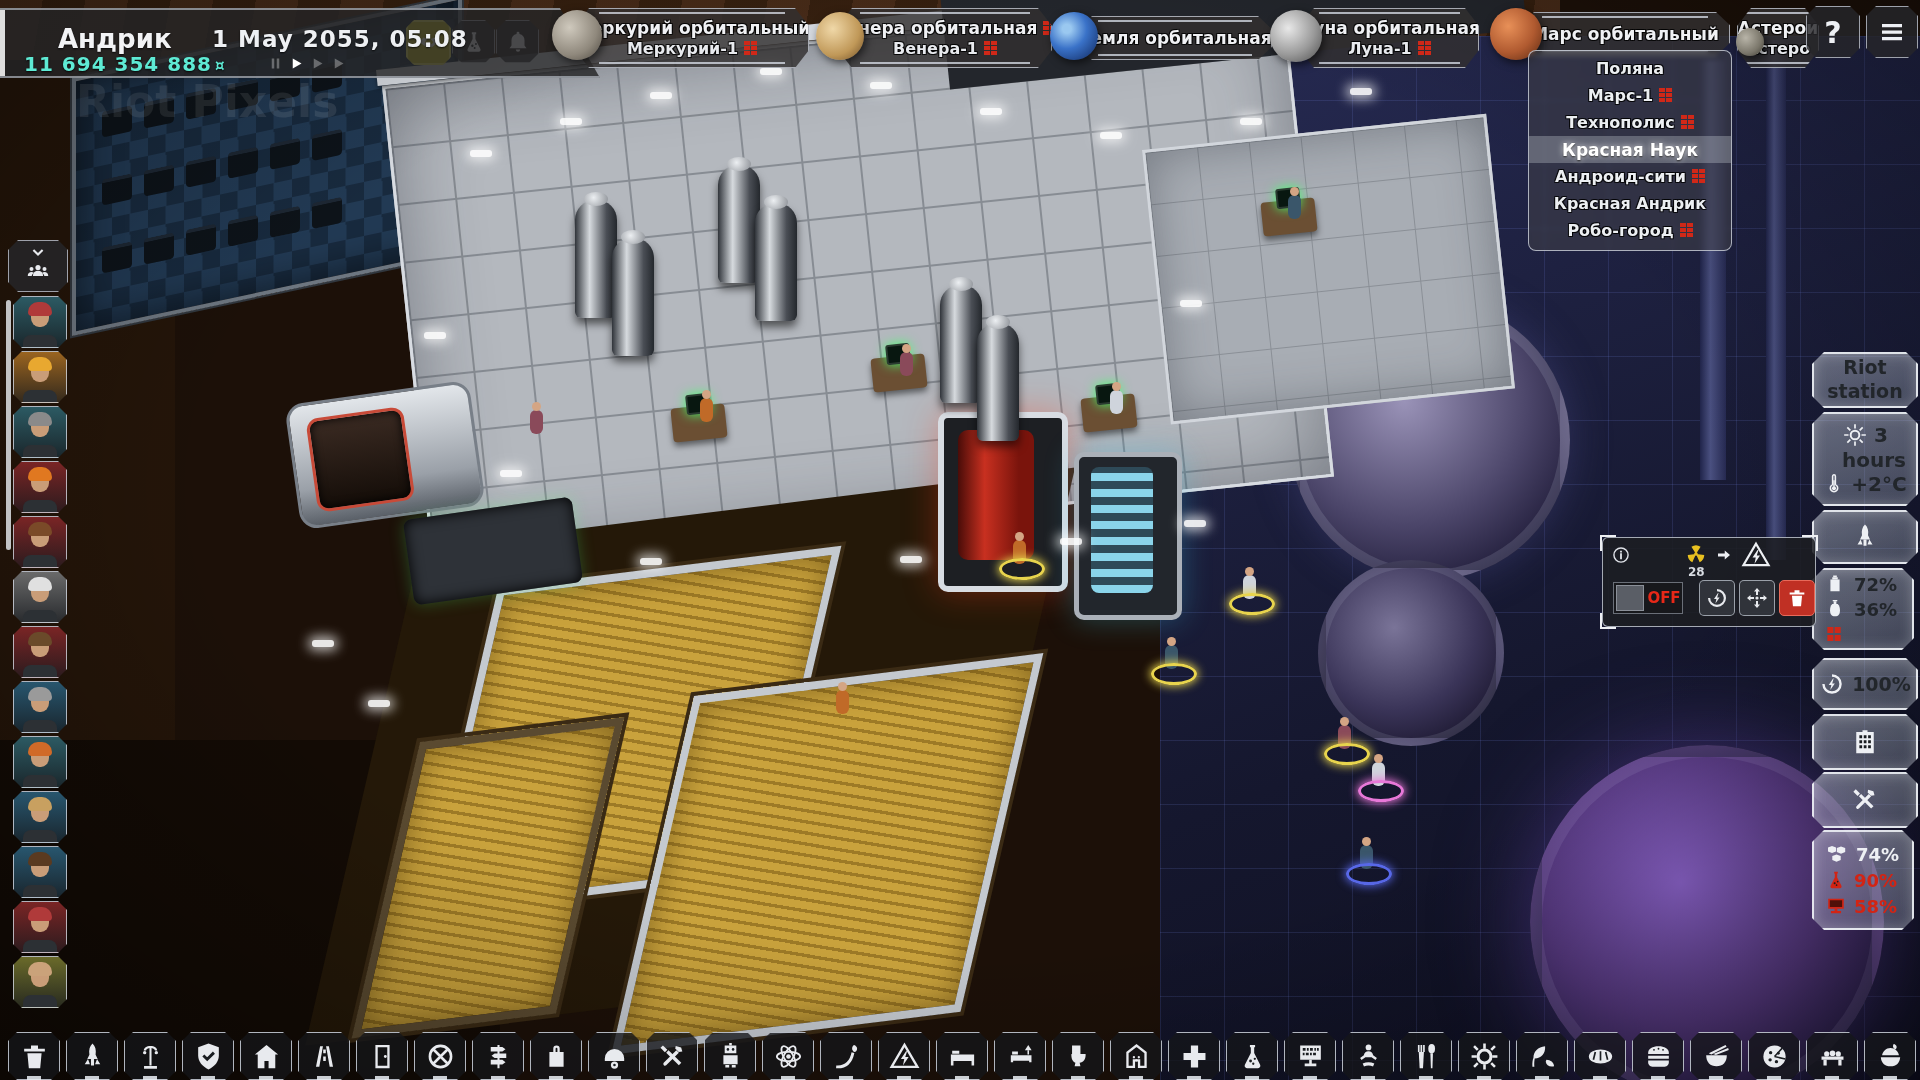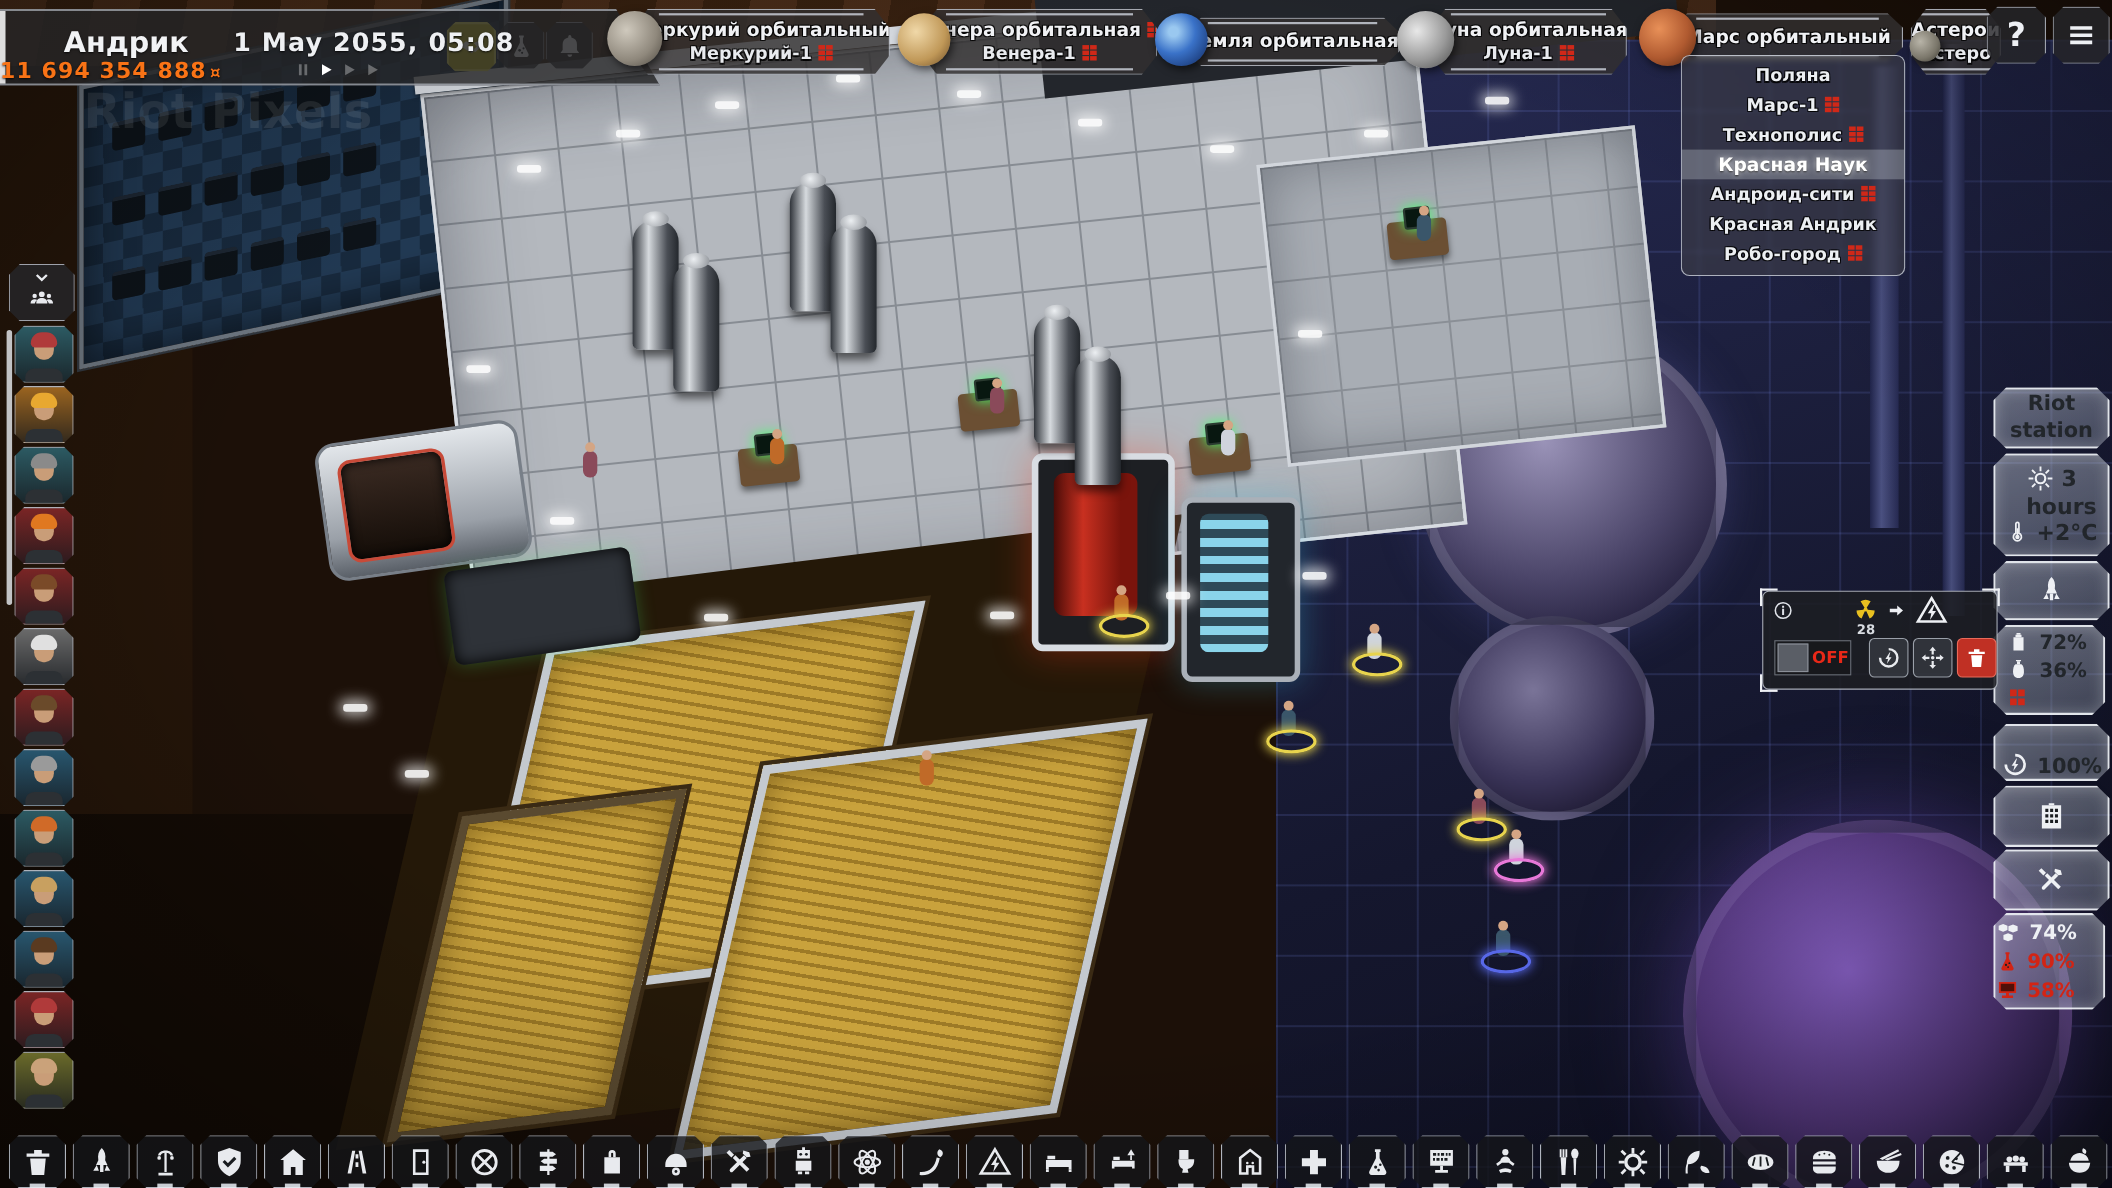--- a/index.html
+++ b/index.html
@@ -119,21 +119,21 @@
       linear-gradient(#d02818,#d02818) 7px 5px/6px 4px no-repeat,
       linear-gradient(#d02818,#d02818) 0 10px/6px 4px no-repeat,
       linear-gradient(#d02818,#d02818) 7px 10px/6px 4px no-repeat;}
 
   
   #hud-left{left:0;top:8px;width:600px;height:66px;z-index:6;background:rgba(36,36,38,.82);
     border-top:2px solid rgba(200,206,216,.6);border-bottom:2px solid rgba(200,206,216,.6);
     clip-path:polygon(0 0,560px 0,600px 100%,0 100%);text-decoration:underline;}
   #hud-left .edge{position:absolute;left:0;top:0;width:5px;height:100%;background:rgba(255,255,255,.85);}
   #player-name{position:absolute;left:58px;top:14px;font-size:26px;font-weight:bold;color:#f2f3f5;}
-  #money{position:absolute;left:0;top:42px;font-size:20px;font-weight:bold;color:#f97316;letter-spacing:1px;}
+  #money{position:absolute;left:24px;top:42px;font-size:20px;font-weight:bold;color:#5eead4;letter-spacing:1px;}
   #date{position:absolute;left:212px;top:16px;font-size:23px;font-weight:bold;color:#eef0f3;letter-spacing:1px;}
   #playback{position:absolute;left:268px;top:46px;display:flex;gap:6px;align-items:center;}
   .pb{width:15px;height:15px;color:rgba(255,255,255,.32);}
   .pb.active{color:#fff;}
   .hdr-btn{position:absolute;top:20px;width:41px;height:41px;display:flex;align-items:center;justify-content:center;}
   .hdr-btn svg{width:26px;height:26px;}
   #btn-trade{left:406px;background:#c8bc20;border:2px solid #e8e060;border-radius:8px;color:#fffbe8;
     clip-path:polygon(8px 0,calc(100% - 8px) 0,100% 8px,100% calc(100% - 8px),calc(100% - 8px) 100%,8px 100%,0 calc(100% - 8px),0 8px);}
   #btn-research{left:452px;color:#e8eaee;}
   #btn-alerts{left:496px;color:#e8eaee;}
@@ -175,24 +175,24 @@
   
   .rtile{position:absolute;left:1812px;width:102px;z-index:6;color:#22262b;display:flex;flex-direction:column;align-items:center;justify-content:center;}
   .rtile .lbl{font-weight:bold;}
   .icon-light{color:#eef0f4;}
   #tile-leave{top:352px;height:52px;font-size:19px;font-weight:bold;text-align:center;line-height:1.25;}
   #tile-weather{top:412px;height:90px;}
   #tile-weather .row{display:flex;align-items:center;gap:6px;font-size:20px;font-weight:bold;}
   #tile-rocket{top:510px;height:50px;}
   #tile-res{top:568px;height:82px;align-items:flex-start;padding-left:10px;box-sizing:border-box;}
   #tile-res .row{display:flex;align-items:center;gap:8px;font-size:18px;font-weight:bold;height:25px;}
-  #tile-energy{top:658px;height:48px;flex-direction:row;gap:7px;font-size:19px;font-weight:bold;align-items:flex-end;}
+  #tile-energy{top:658px;height:48px;flex-direction:row;gap:7px;font-size:19px;font-weight:bold;}
   #tile-build{top:714px;height:52px;}
   #tile-tools{top:772px;height:52px;}
-  #tile-stats{top:830px;height:88px;align-items:flex-start;padding-left:0;box-sizing:border-box;}
+  #tile-stats{top:830px;height:100px;align-items:flex-start;padding-left:11px;box-sizing:border-box;}
   #tile-stats .row{display:flex;align-items:center;gap:7px;font-size:18px;font-weight:bold;height:26px;}
   .red-txt{color:#d22414;}
   .white-txt{color:#eef0f4;}
 
   
   #machine-panel{left:1602px;top:537px;width:212px;height:88px;z-index:7;background:rgba(28,30,34,.88);
     border:1.5px solid rgba(200,206,216,.8);border-radius:6px;}
   #machine-panel .corner{position:absolute;width:14px;height:14px;border:2.5px solid #eef0f4;}
   #mp-info{position:absolute;left:8px;top:7px;width:20px;height:20px;color:#dfe2e8;}
   #mp-rad{position:absolute;left:82px;top:5px;width:22px;height:22px;color:#e8c020;}

